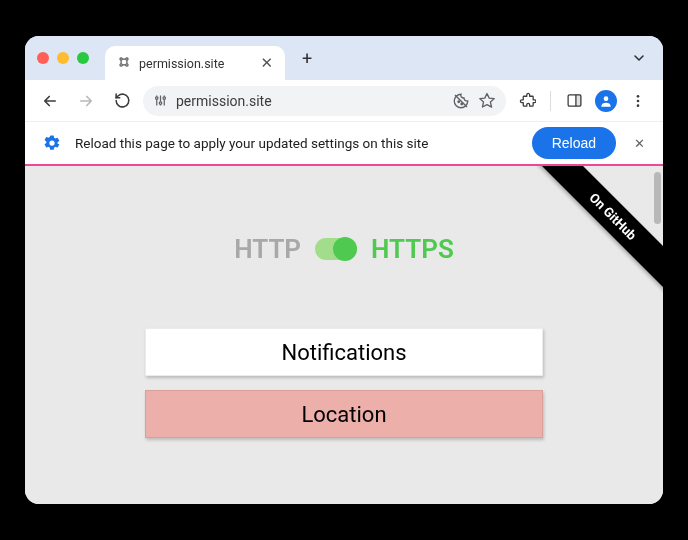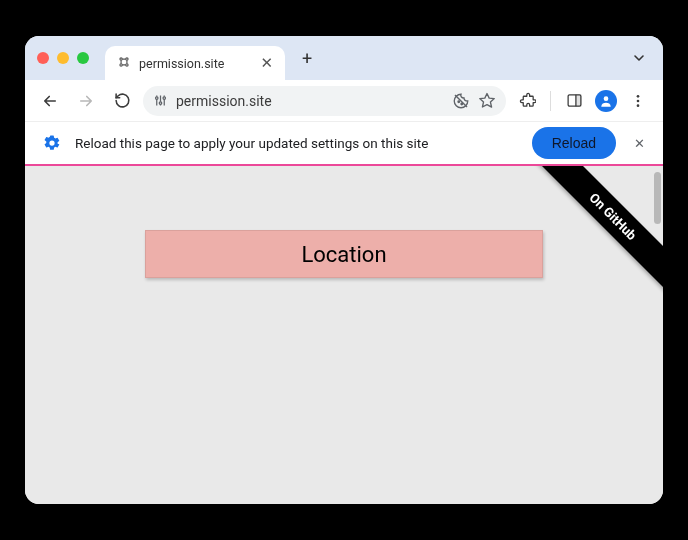--- a/index.html
+++ b/index.html
@@ -112,21 +112,21 @@
       align-items: center;
       padding: 0 18px;
       gap: 14px;
       border-bottom: 2px solid #ec4899;
       font-size: 13.5px;
       color: #202124;
     }
     .infobar .gear { color: #1a73e8; display: flex; }
     .reload-btn {
       background: #1a73e8;
-      color: #0f172a;
+      color: #ffffff;
       border: none;
       padding: 8px 20px;
       border-radius: 18px;
       font-size: 14px;
       font-weight: 500;
       cursor: pointer;
     }
     .infobar .close-info { color: #5f6368; cursor: pointer; font-size: 13px; margin-left: 4px; }
     
     .content {
@@ -315,19 +315,25 @@
     </span>
     <span style="flex:1">Reload this page to apply your updated settings on this site</span>
     <button class="reload-btn">Reload</button>
     <span class="close-info">✕</span>
   </div>
 
   <div class="content">
     <div class="scrollbar-thumb"></div>
     <div class="ribbon">On GitHub</div>
 
+    <div class="proto-toggle">
+      <span class="proto-http">HTTP</span>
+      <div class="switch"></div>
+      <span class="proto-https">HTTPS</span>
+    </div>
 
     <div class="perm-buttons">
+      <div class="perm-btn white">Notifications</div>
       <div class="perm-btn red">Location</div>
     </div>
   </div>
 
 </div>
 
 </body></html>

